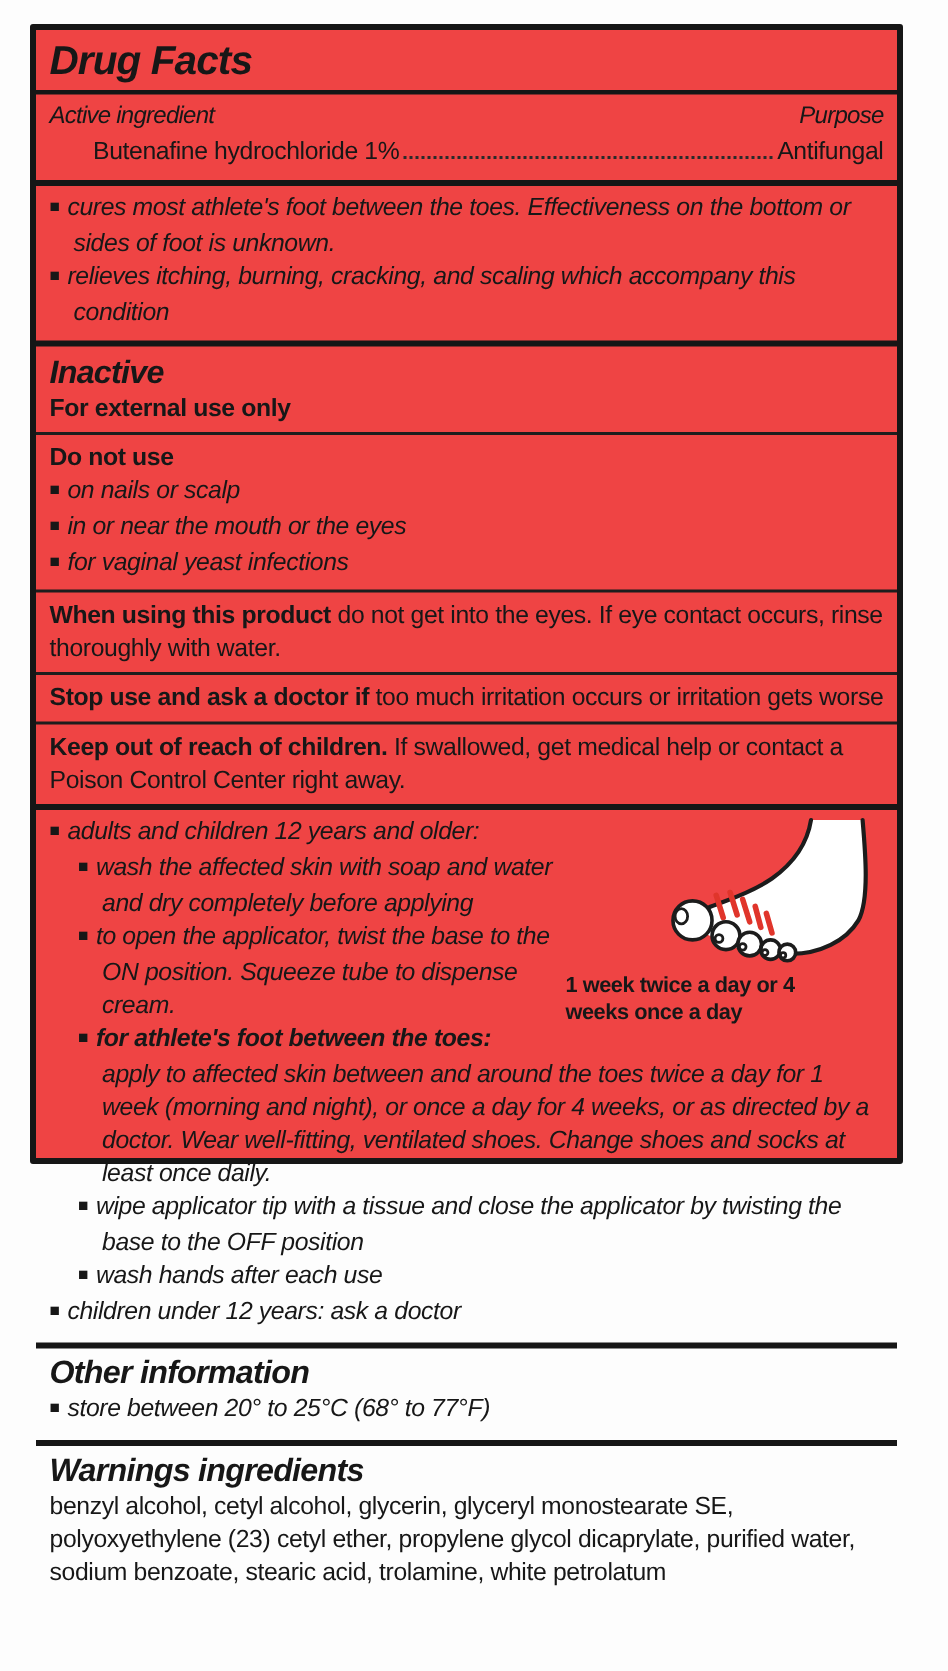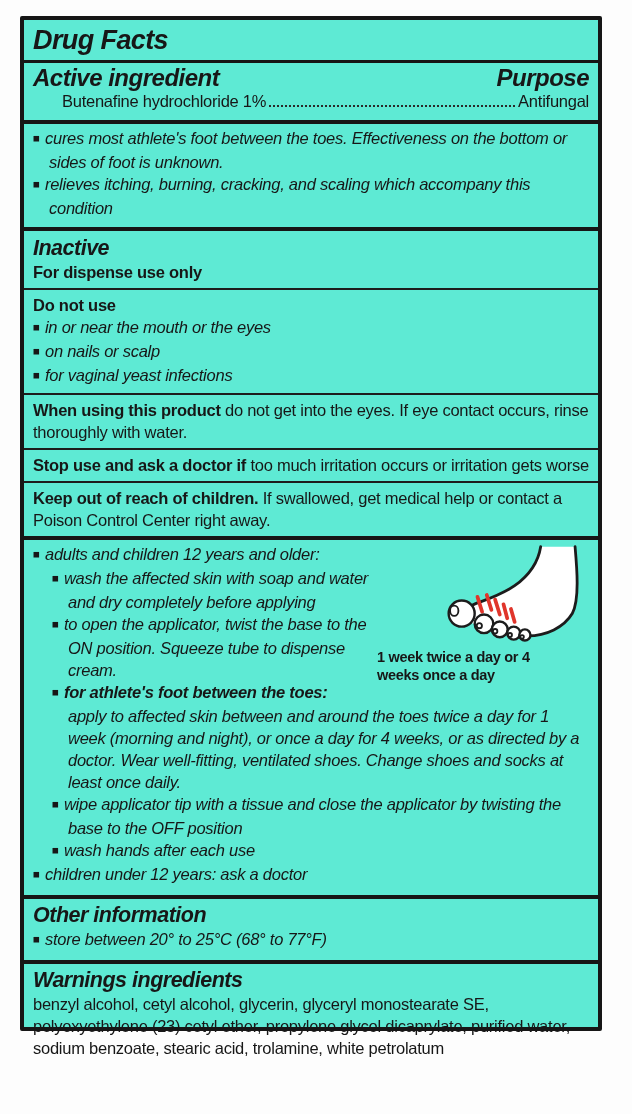--- a/index.html
+++ b/index.html
@@ -7,23 +7,23 @@
     background: #fdfdfd;
     width: 632px;
     height: 1114px;
     font-family: "Liberation Sans", sans-serif;
     color: #171717;
     -webkit-font-smoothing: antialiased;
   }
   .label-box {
     position: absolute;
     left: 20px; top: 16px;
-    width: 582px; height: 1015px;
+    width: 582px; height: 760px;
     box-sizing: border-box;
-    background: #5eead4;
+    background: #ef4444;
     border: 4px solid #161616;
     border-radius: 2px;
     font-size: 16.5px;
     line-height: 22px;
     letter-spacing: -0.25px;
   }
   .sec { padding: 3px 9px 8px 9px; }
   .bar-t { border-top: 4px solid #161616; }
   .thin-t { border-top: 2px solid #1d1d1d; }
 
@@ -33,22 +33,22 @@
     font-size: 27px; line-height: 31px; letter-spacing: -0.6px;
   }
   .sec-heading {
     font-style: italic; font-weight: 700;
     font-size: 21.5px; line-height: 26px; letter-spacing: -0.5px;
   }
   .ai-row {
     display: flex; justify-content: space-between; align-items: baseline;
   }
   .ai-heading, .purpose-heading {
-    font-style: italic; font-weight: 700;
-    font-size: 24px; line-height: 24px; letter-spacing: -0.5px;
+    font-style: italic; font-weight: 400;
+    font-size: 16px; line-height: 24px; letter-spacing: -0.5px;
   }
   .leader-row { display: flex; align-items: baseline; margin-left: 29px; }
   .leader-fill {
     flex: 1;
     border-bottom: 2.5px dotted #2a2a2a;
     margin: 0 3px 3px 3px;
     min-width: 30px;
   }
   .b { font-weight: 700; }
   p { margin: 0; }
@@ -103,27 +103,27 @@
   <div class="sec bar-t">
     <ul class="sq">
         <li><span class="bullet">■</span>cures most athlete's foot between the toes. Effectiveness on the bottom or sides of foot is unknown.</li>
         <li><span class="bullet">■</span>relieves itching, burning, cracking, and scaling which accompany this condition</li>
       </ul>
   </div>
 
   <div class="bar-t">
     <div class="warn-block">
       <div class="sec-heading">Inactive</div>
-      <p class="b">For dispense use only</p>
+      <p class="b">For external use only</p>
     </div>
     <div class="warn-block thin-t">
       <p class="b">Do not use</p>
       <ul class="sq">
+          <li><span class="bullet">■</span>on nails or scalp</li>
           <li><span class="bullet">■</span>in or near the mouth or the eyes</li>
-          <li><span class="bullet">■</span>on nails or scalp</li>
           <li><span class="bullet">■</span>for vaginal yeast infections</li>
         </ul>
     </div>
     <div class="warn-block thin-t">
       <p><span class="b">When using this product</span><span> do not get into the eyes. If eye contact occurs, rinse thoroughly with water.</span></p>
     </div>
     <div class="warn-block thin-t">
       <p><span class="b">Stop use and ask a doctor if</span><span> too much irritation occurs or irritation gets worse</span></p>
     </div>
     <div class="warn-block thin-t">

